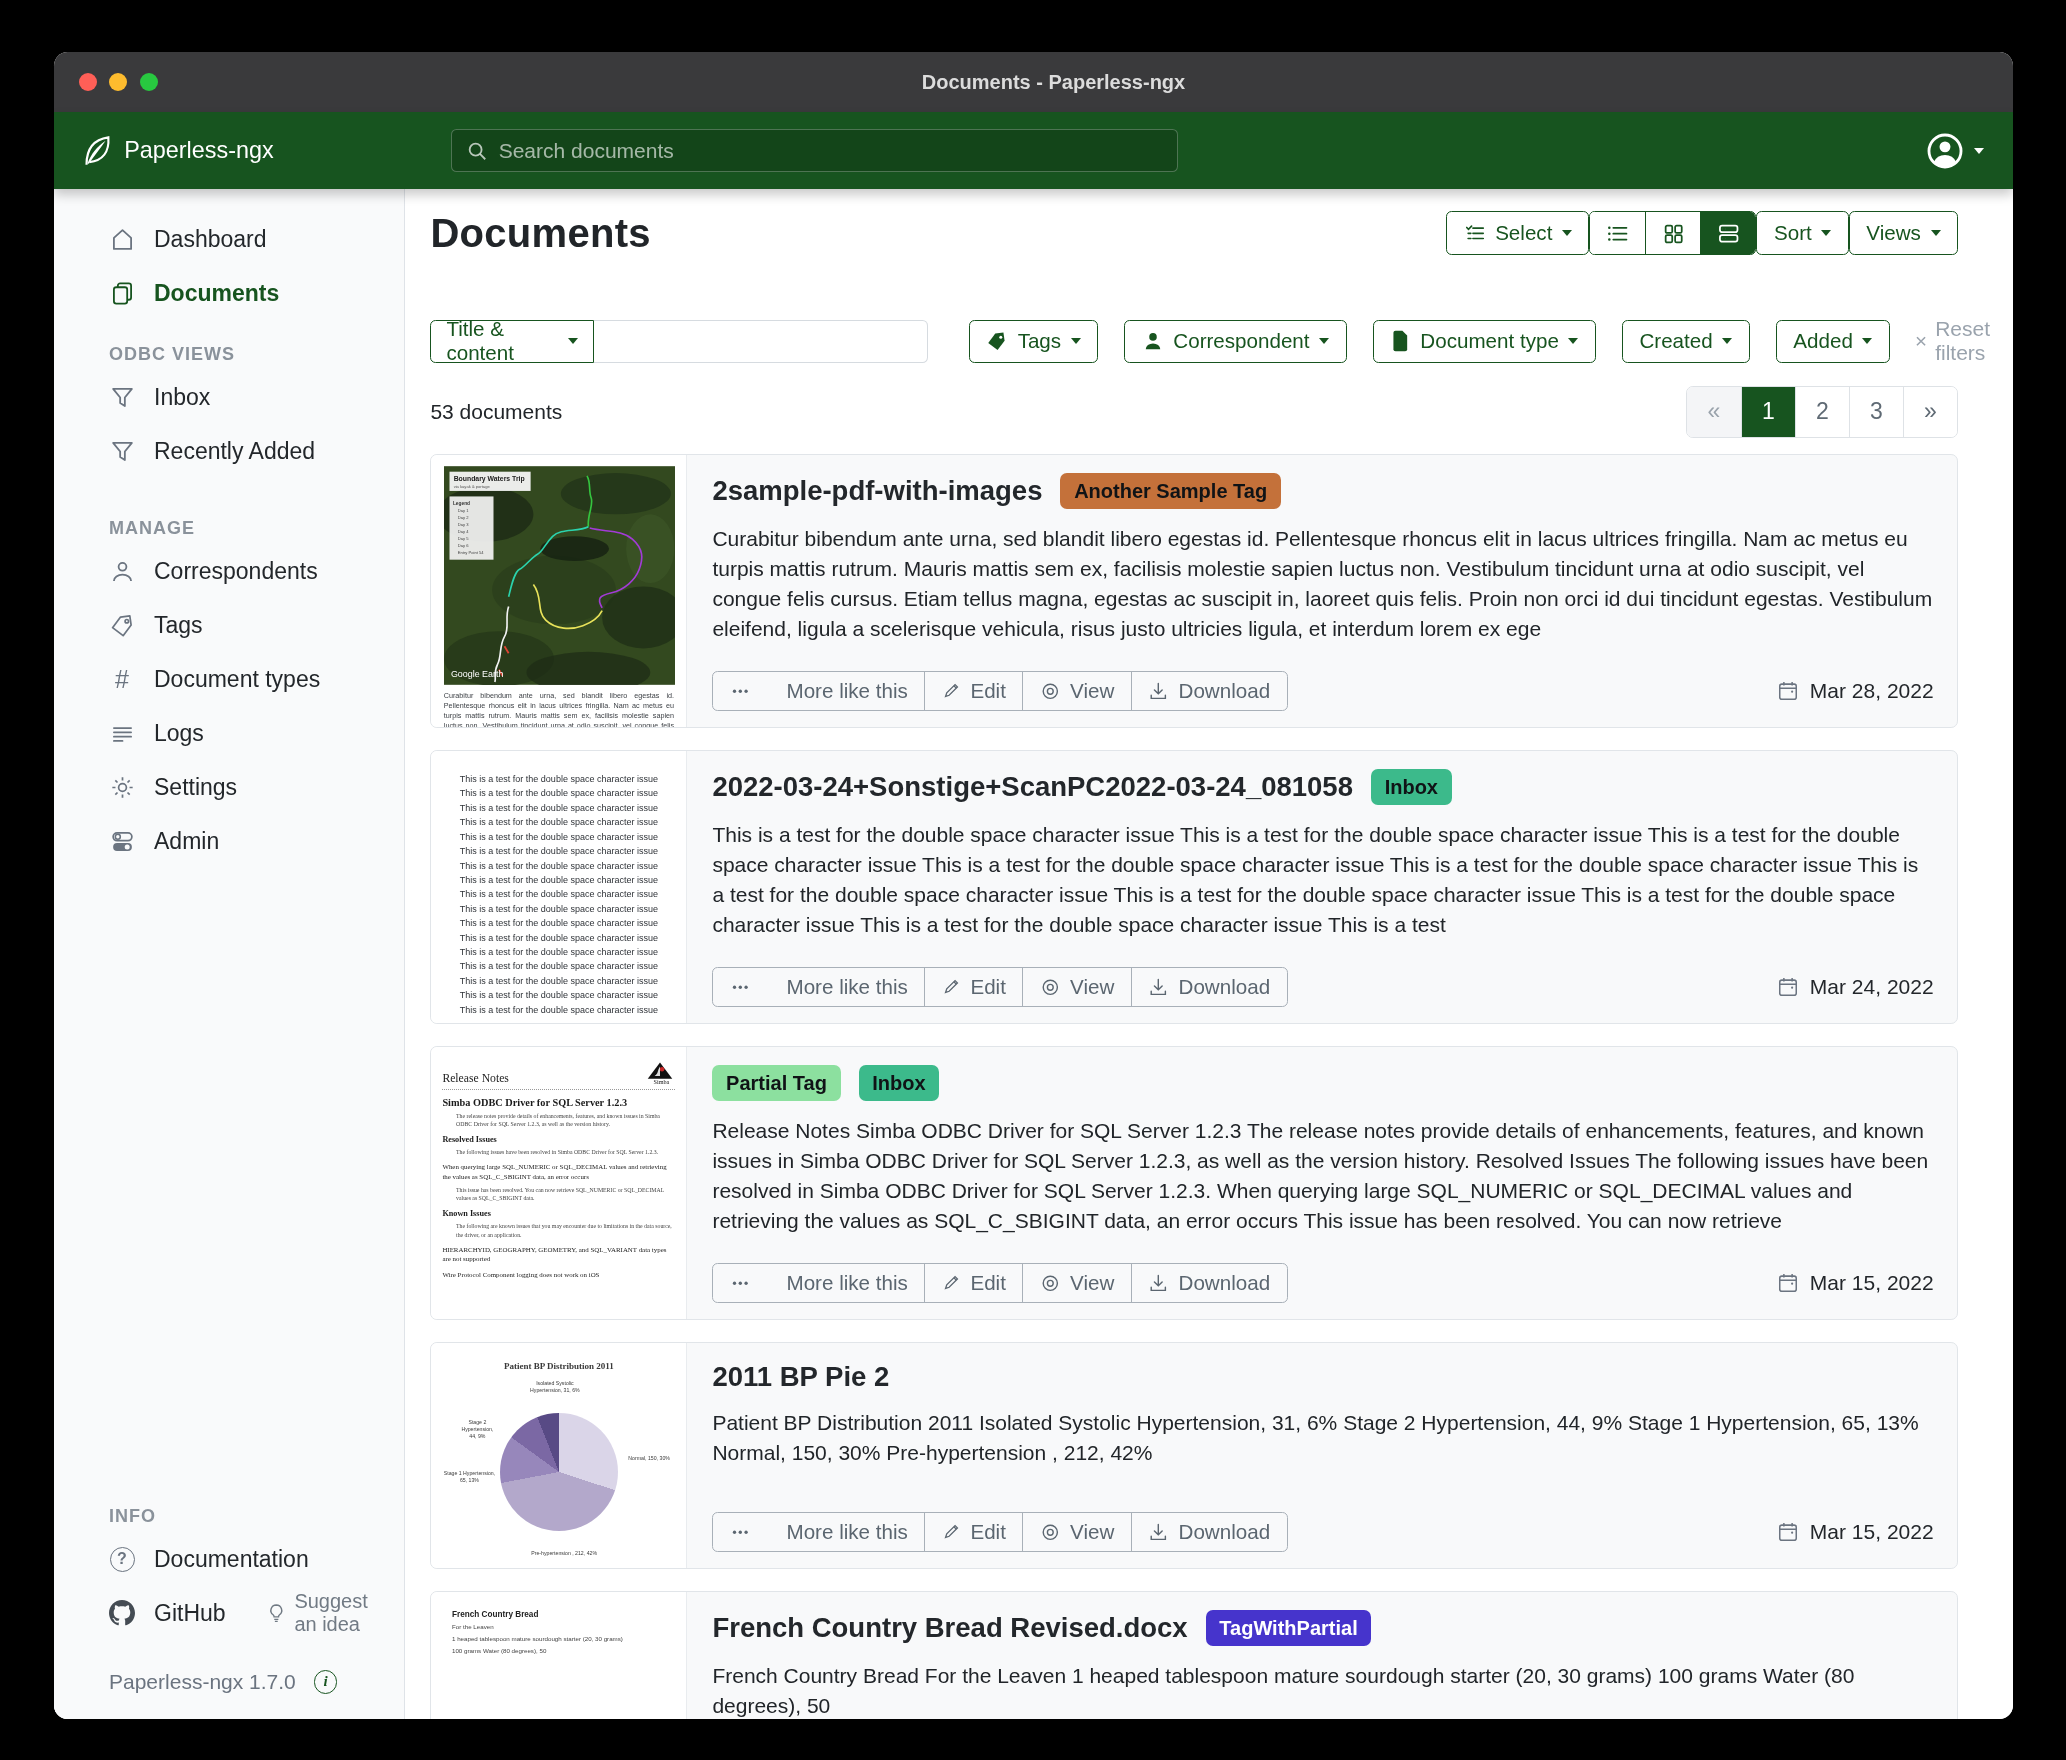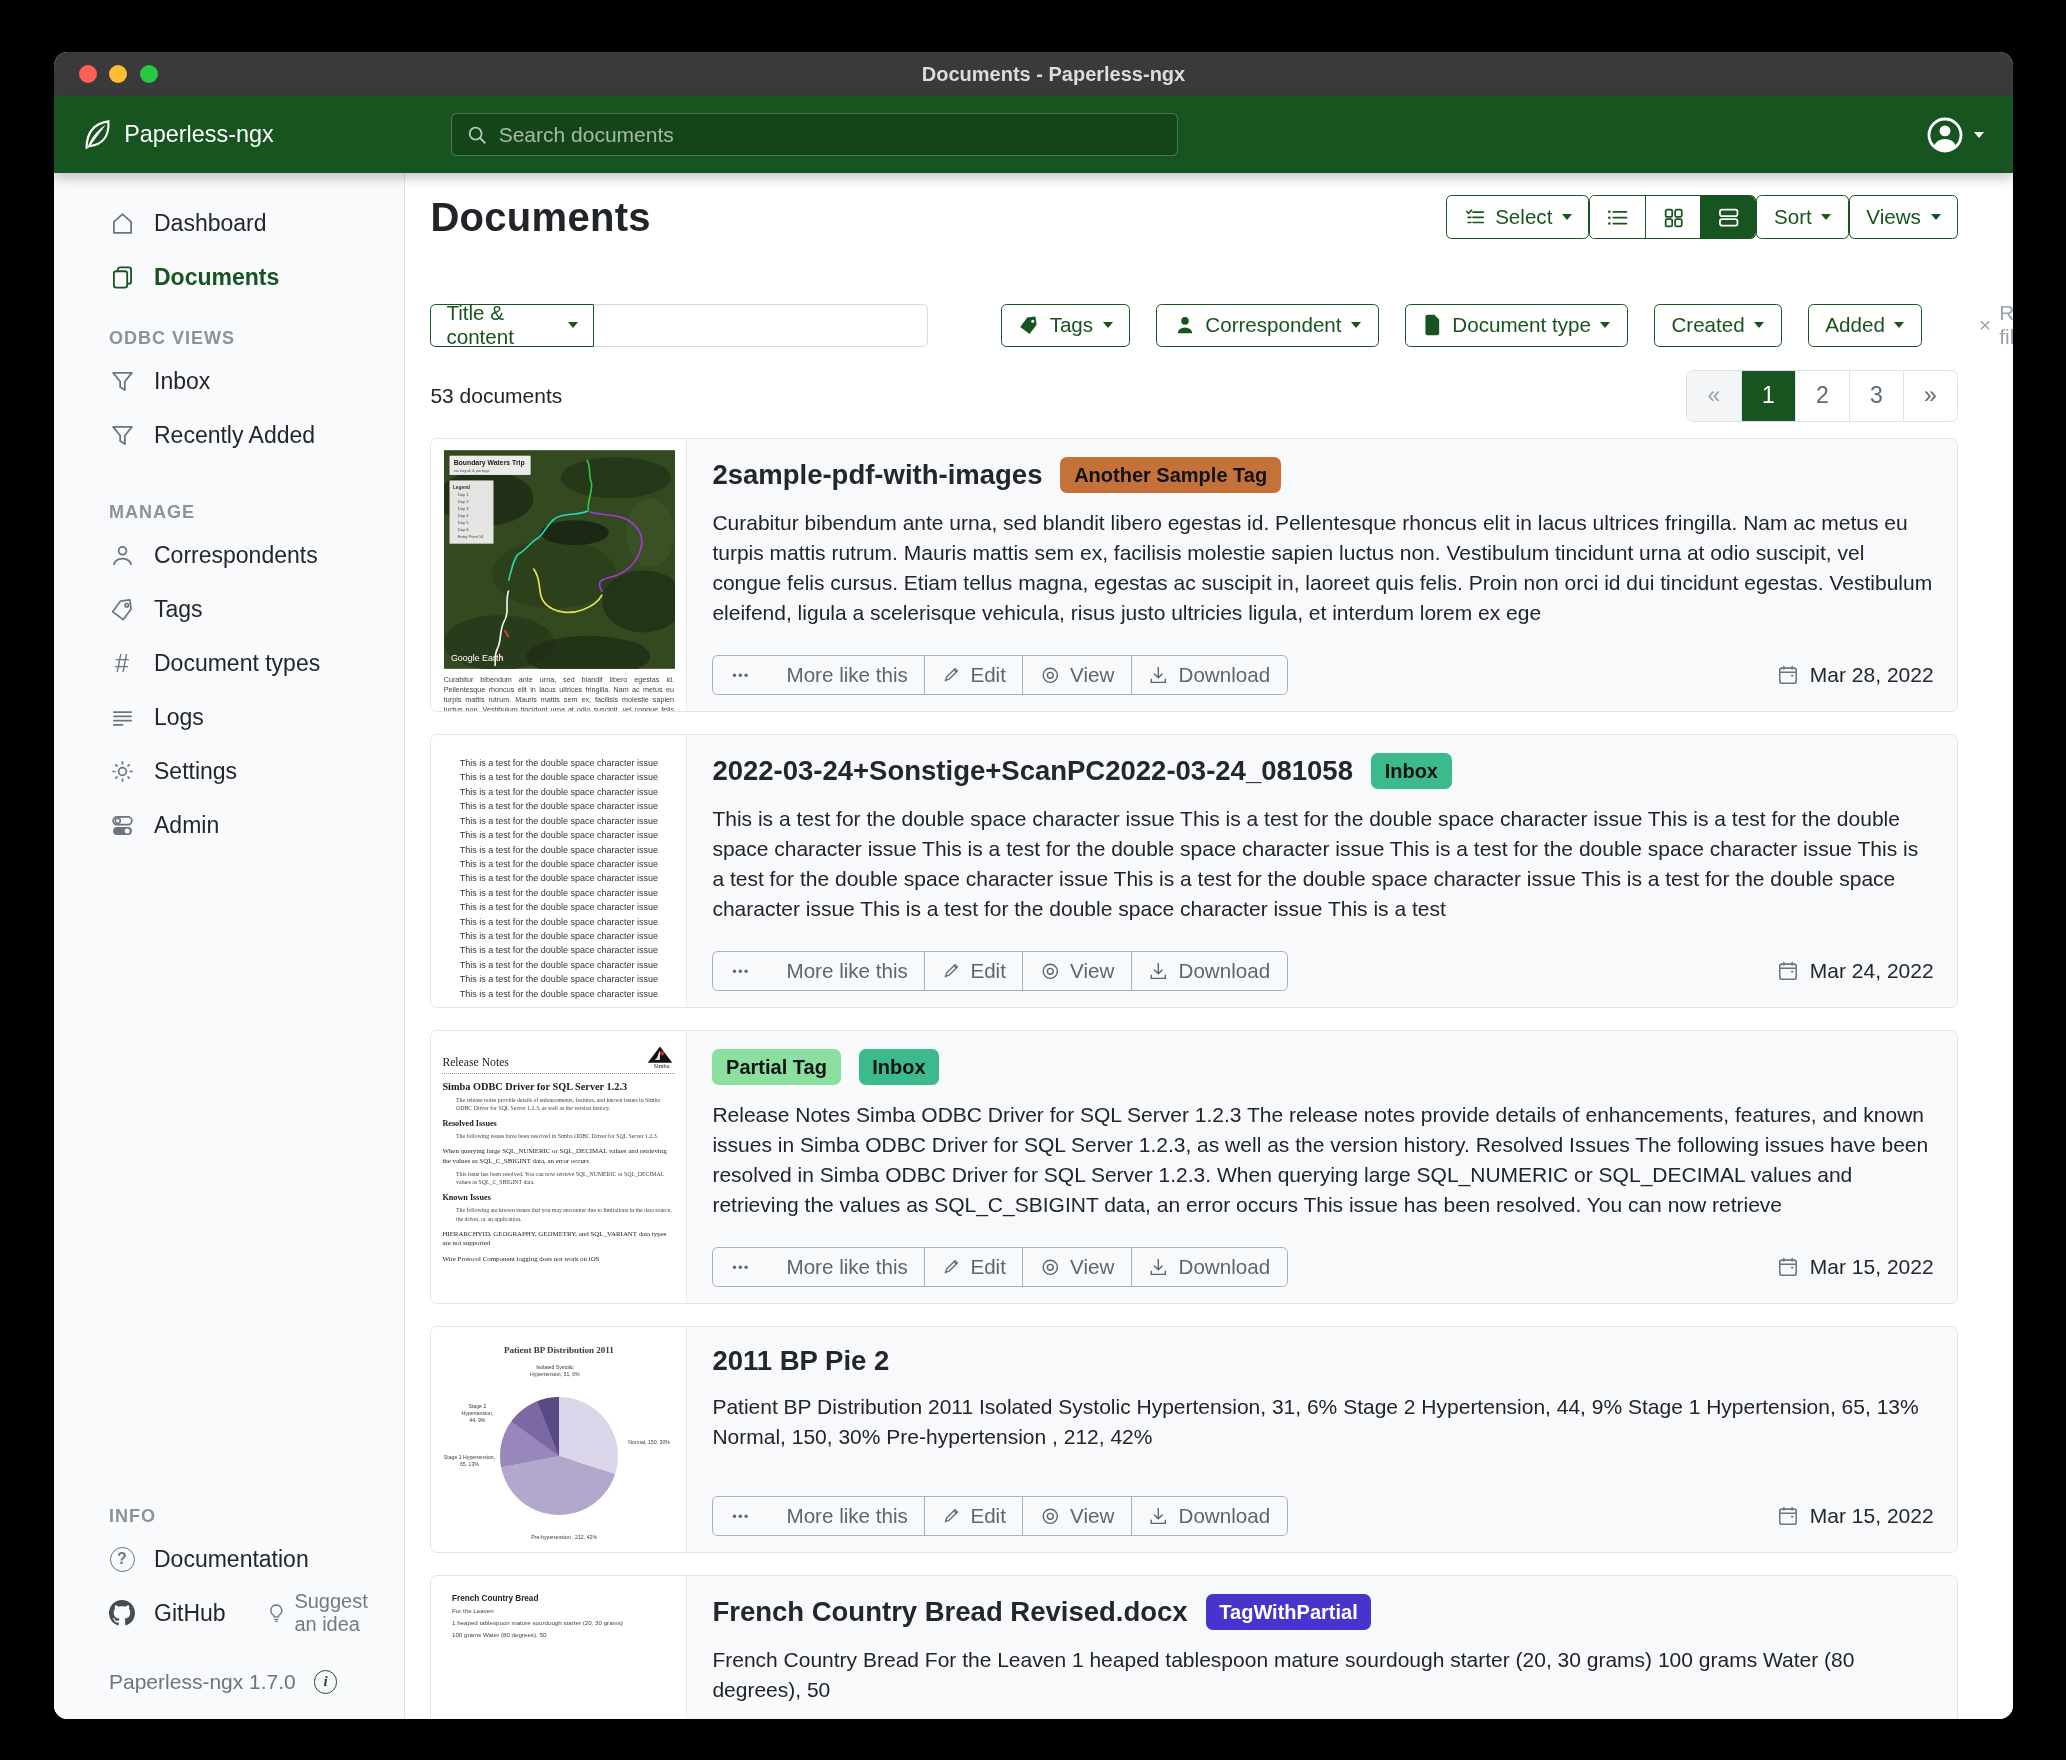--- a/index.html
+++ b/index.html
@@ -1,21 +1,21 @@
 <!DOCTYPE html>
 <html style="font-size:11px"><head>
 <meta charset="utf-8">
 <style>
   * { margin:0; padding:0; box-sizing:border-box; }
   html,body { width:2066px; height:1761px; background:#000; font-family:"Liberation Sans","DejaVu Sans",sans-serif; }
   .stage { position:relative; width:2066px; height:1761px; overflow:hidden; }
   .window { position:absolute; left:54px; top:52px; width:1959px; height:1667px; border-radius:13.7px; overflow:hidden; background:#fff; box-shadow:0 41px 96px rgba(0,0,0,.75); display:flex; flex-direction:column; }
 
   
-  .titlebar { height:44px; background:#3a3a3c; flex:0 0 auto; display:flex; align-items:center; justify-content:center; position:relative;padding-left:40px; }
+  .titlebar { height:60px; background:#3a3a3c; flex:0 0 auto; display:flex; align-items:center; justify-content:center; position:relative;padding-left:40px; }
   .traffic { position:absolute; left:25px; top:50%; transform:translateY(-50%); display:flex; gap:12.4px; }
   .dot { width:18px; height:18px; border-radius:50%; }
   .dot.red{ background:#ff5f57; } .dot.yellow{ background:#febc2e; } .dot.green{ background:#28c840; }
   .titlebar-title { color:#dcdcdc; font-size:20px; font-weight:700; }
 
   
   .navbar { height:77px; background:#17541f; flex:0 0 auto; display:flex; align-items:center; padding:0 29px; position:relative; z-index:5; box-shadow:0 5.5px 11px rgba(0,0,0,.22); }
   .brand { display:flex; align-items:center; gap:13.7px; color:#fff; font-size:23.4px; width:368px; flex:0 0 auto; }
   .searchbox { width:727px; height:43px; background:rgba(0,0,0,.17); border:0.7px solid rgba(255,255,255,.25); border-radius:5.5px; display:flex; align-items:center; padding:0 13.7px; gap:11px; }
   .searchbox input { flex:1; background:transparent; border:none; outline:none; color:#fff; font-size:21px; font-family:inherit; }
@@ -44,21 +44,21 @@
   .heading-row { margin-top:8.2px; height:56px; display:flex; align-items:center; }
   h1.page-title { font-size:40px; font-weight:600; color:#212529; letter-spacing:0.3px; }
   .toolbar { margin-left:auto; display:flex; align-items:center; }
   .btn-outline { border:1.4px solid #17541f; color:#17541f; background:#fff; border-radius:5.5px; height:44px; padding:0 16.5px; font-size:20.6px; display:flex; align-items:center; gap:9.6px; cursor:pointer; white-space:nowrap; }
   .btn-outline .caret { border-top-color:#17541f; }
   .view-toggle { display:flex; border:1.4px solid #17541f; border-radius:5.5px; overflow:hidden; height:44px; }
   .vseg { width:55px; display:flex; align-items:center; justify-content:center; color:#17541f; background:#fff; border-left:1.4px solid #17541f; cursor:pointer; }
   .vseg:first-child { border-left:none; }
   .vseg.active { background:#17541f; color:#fff; }
 
-  .filter-row { margin-top:56px; display:flex; align-items:center;gap:32px; }
+  .filter-row { margin-top:56px; display:flex; align-items:center; }
   .field-group { display:flex; height:43px; }
   .field-btn { border:1.4px solid #17541f; color:#17541f; background:#fff; border-radius:5.5px 0 0 5.5px; padding:0 15px; font-size:20.6px; display:flex; align-items:center; gap:9.6px; cursor:pointer; }
   .field-input { width:378px; border:0.7px solid #d6dbe0; border-left:none; border-radius:0 5.5px 5.5px 0; font-size:20.6px; padding:0 13.7px; outline:none; color:#212529; background:#fff; font-family:inherit; }
   .filter-btns { display:flex; gap:26px; margin-left:41px; align-items:center; }
   .filter-btns .btn-outline { height:43px; }
   .reset { display:flex; align-items:center; gap:8.2px; color:#9aa3ad; font-size:21px; margin-left:25px; cursor:pointer; }
   .reset .x { font-size:20.6px; }
 
   .count-row { margin-top:20.6px; display:flex; align-items:center; }
   .count-text { font-size:21px; color:#212529; }

